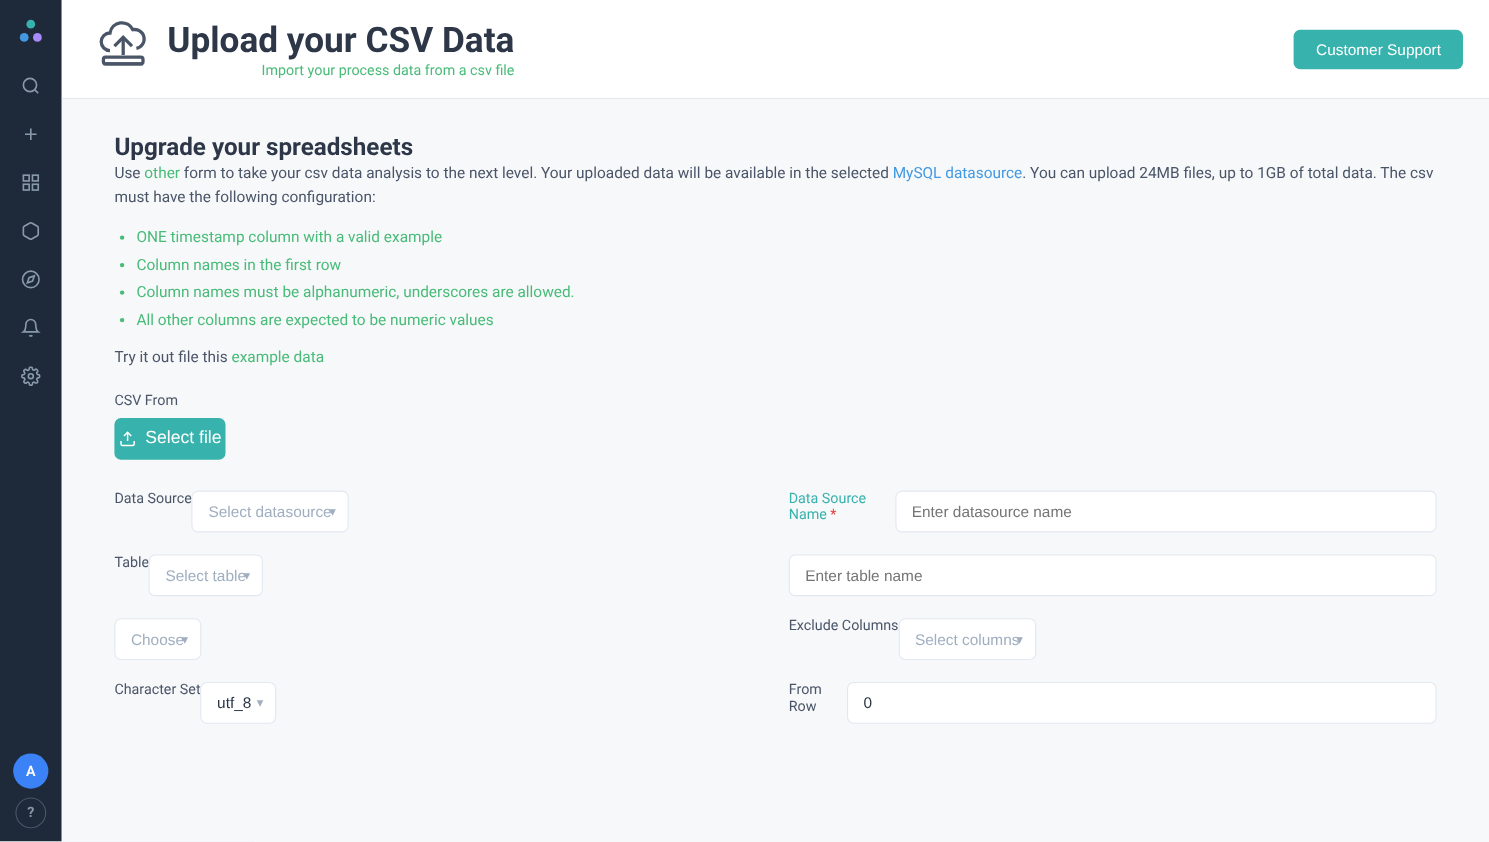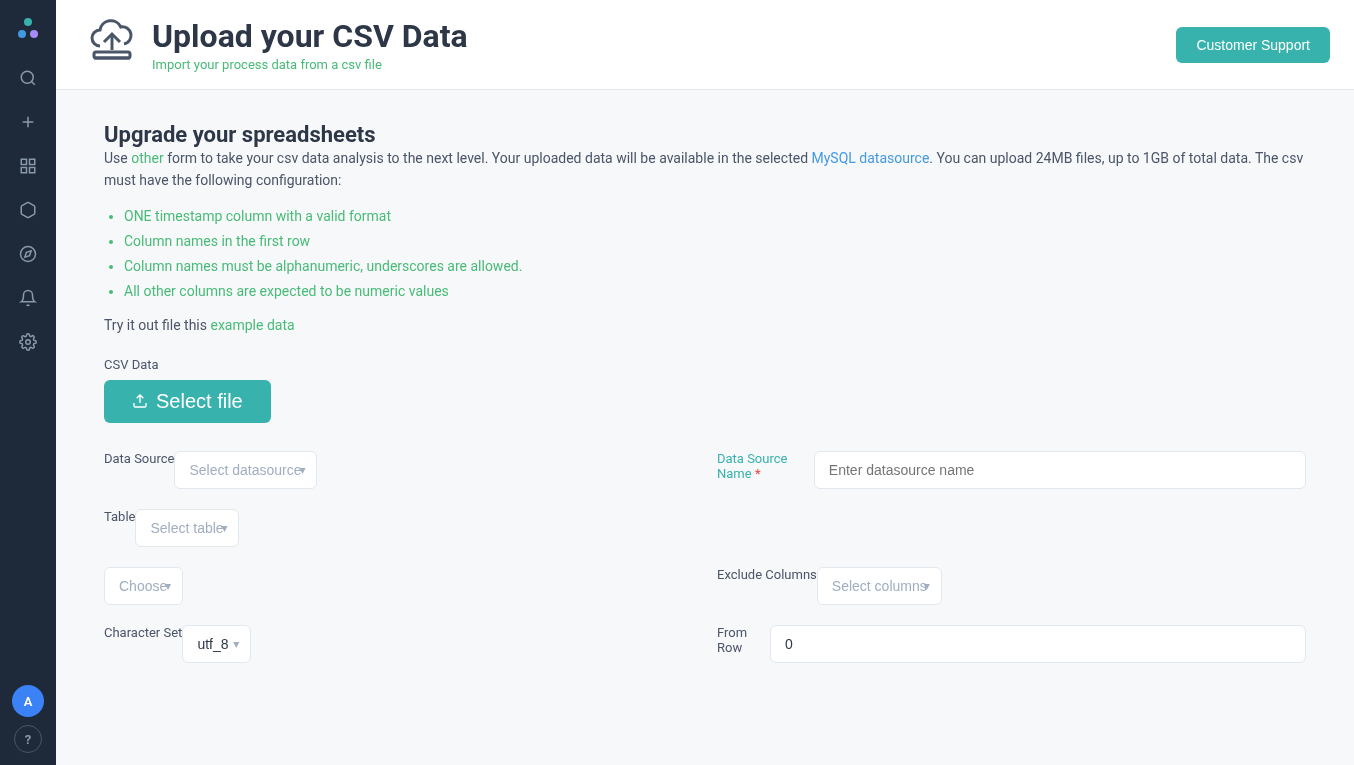--- a/index.html
+++ b/index.html
@@ -69,20 +69,21 @@
     }
     .header-title {
       font-size: 32px;
       font-weight: 700;
       color: #2d3748;
     }
     .header-subtitle {
       font-size: 13px;
       color: #48bb78;
       margin-top: 2px;
+      text-align: right;
     }
     .customer-support-btn {
       position: absolute;
       right: 24px;
       top: 50%;
       transform: translateY(-50%);
       background: #38b2ac;
       color: #fff;
       border: none;
       border-radius: 6px;
@@ -139,22 +140,22 @@
     }
     .form-label span.star { color: #e53e3e; }
 
     .form-label.teal { color: #38b2ac; }
 
     .select-file-btn {
       background: #38b2ac;
       color: #fff;
       border: none;
       border-radius: 6px;
-      padding: 10px 28px;
-      font-size: 20px;
+      padding: 10px 4px;
+      font-size: 16px;
       font-weight: 500;
       cursor: pointer;
       display: flex;
       align-items: center;
       gap: 8px;
       margin-bottom: 28px;
     }
 
     .form-row {
       display: grid;
@@ -287,31 +288,31 @@
   </header>
 
   <div class="content">
     <h2 class="section-title">Upgrade your spreadsheets</h2>
 
     <p class="description">
       Use <span class="link">other</span> form to take your csv data analysis to the next level. Your uploaded data will be available in the selected <span class="link-blue">MySQL datasource</span>. You can upload 24MB files, up to 1GB of total data. The csv must have the following configuration:
     </p>
 
     <ul class="bullet-list">
-      <li>ONE timestamp column with a valid format</li>
+      <li>ONE timestamp column with a valid example</li>
       <li>Column names in the first row</li>
       <li>Column names must be alphanumeric, underscores are allowed.</li>
       <li>All other columns are expected to be numeric values</li>
     </ul>
 
     <p class="try-it">
       <span>Try it out file this </span><a href="#" class="link">example data</a>
     </p>
 
-    <label class="csv-data-label">CSV Data</label>
+    <label class="csv-data-label">CSV From</label>
     <button class="select-file-btn">
       <svg width="16" height="16" viewBox="0 0 24 24" fill="none" stroke="currentColor" stroke-width="2">
         <path d="M21 15v4a2 2 0 01-2 2H5a2 2 0 01-2-2v-4M17 8l-5-5-5 5M12 3v12"></path>
       </svg>
       <span>Select file</span>
     </button>
 
     <div class="form-row">
       <div class="form-group">
         <label class="form-label">Data Source</label>
@@ -332,20 +333,21 @@
     <div class="form-row">
       <div class="form-group">
         <label class="form-label">Table</label>
         <div class="select-wrapper">
           <select class="form-select">
             <option value="">Select table</option>
           </select>
         </div>
       </div>
       <div class="form-group">
+        <input type="text" class="form-input" placeholder="Enter table name" style="">
       </div>
     </div>
 
     <div class="form-row">
       <div class="form-group">
         <div class="select-wrapper">
           <select class="form-select">
             <option value="">Choose</option>
           </select>
         </div>

